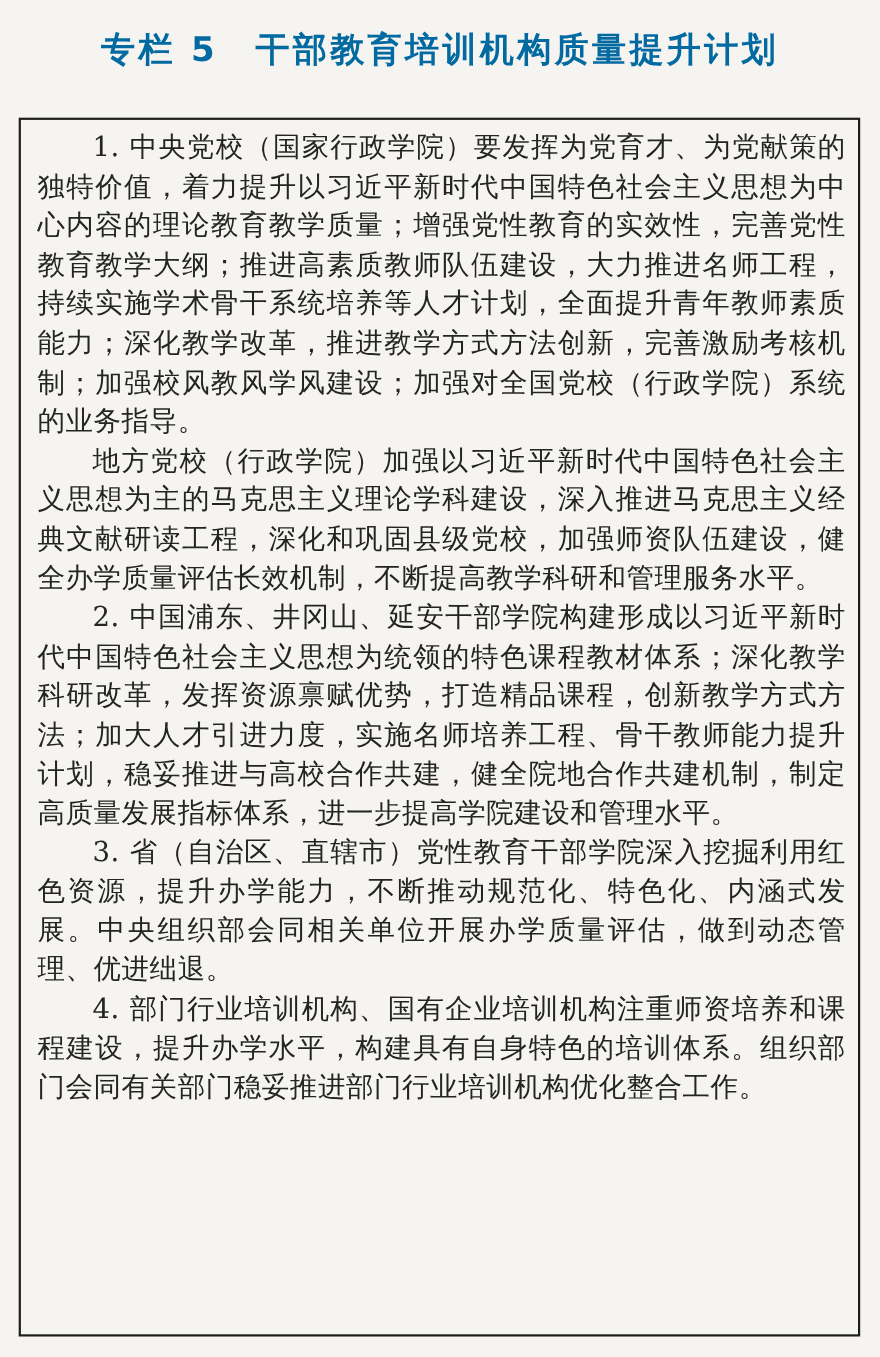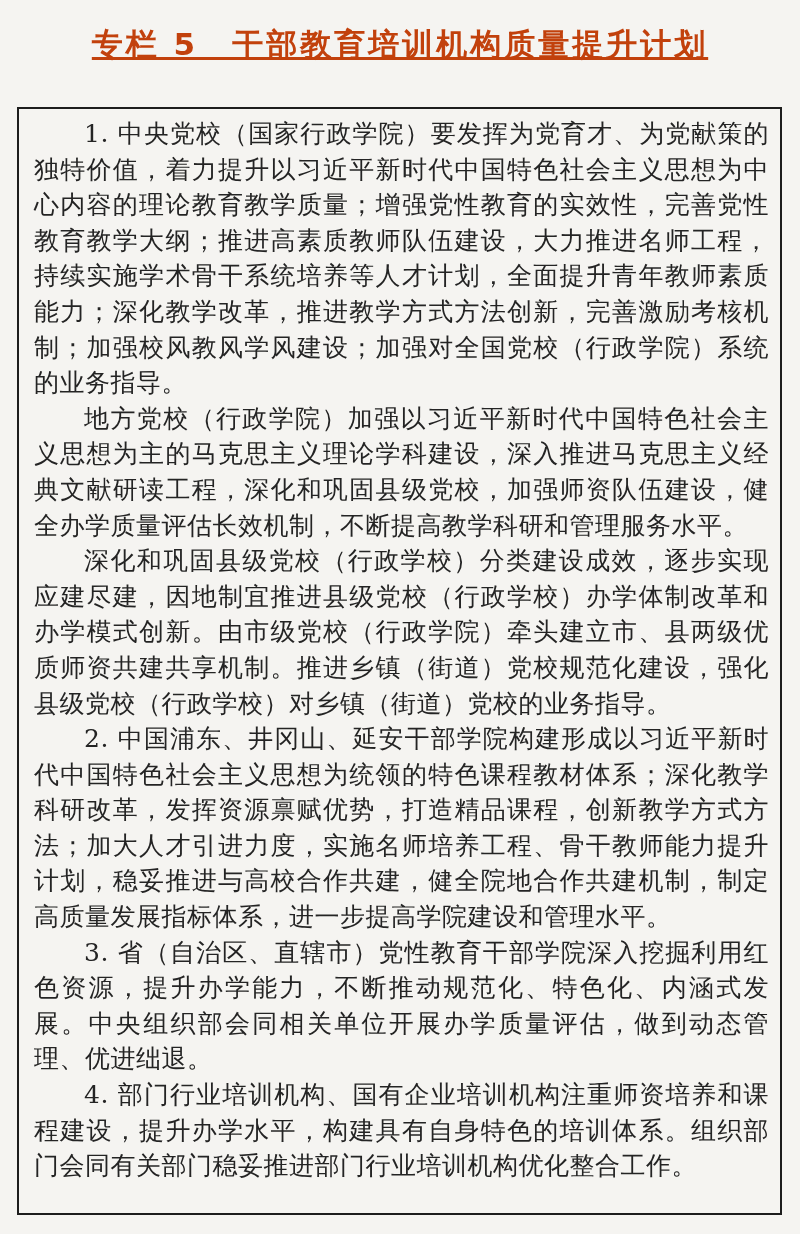--- a/index.html
+++ b/index.html
@@ -14,23 +14,22 @@
     font-family: "DejaVu Sans", sans-serif;
     overflow: hidden;
   }
   .page-title {
     margin: 0;
     padding-top: 24px;
     text-align: center;
     font-size: 31px;
     font-weight: 700;
     letter-spacing: 3px;
-    color: #c2410c;
+    color: #0369a1;
     font-family: "DejaVu Sans", sans-serif;
-    text-decoration: underline;
   }
   .content-box {
     position: absolute;
     left: 17px;
     top: 107px;
     width: 765px;
     height: 1108px;
     box-sizing: border-box;
     border: 2px solid #1d1d1d;
     padding: 7px 11px 6px 15px;
@@ -50,19 +49,18 @@
 </style>
 </head>
 <body>
 
 <div>
   <h1 class="page-title">专栏 5　干部教育培训机构质量提升计划</h1>
 
   <div class="content-box">
     <p>1. 中央党校（国家行政学院）要发挥为党育才、为党献策的独特价值，着力提升以习近平新时代中国特色社会主义思想为中心内容的理论教育教学质量；增强党性教育的实效性，完善党性教育教学大纲；推进高素质教师队伍建设，大力推进名师工程，持续实施学术骨干系统培养等人才计划，全面提升青年教师素质能力；深化教学改革，推进教学方式方法创新，完善激励考核机制；加强校风教风学风建设；加强对全国党校（行政学院）系统的业务指导。</p>
     <p>地方党校（行政学院）加强以习近平新时代中国特色社会主义思想为主的马克思主义理论学科建设，深入推进马克思主义经典文献研读工程，深化和巩固县级党校，加强师资队伍建设，健全办学质量评估长效机制，不断提高教学科研和管理服务水平。</p>
-    <p>深化和巩固县级党校（行政学校）分类建设成效，逐步实现应建尽建，因地制宜推进县级党校（行政学校）办学体制改革和办学模式创新。由市级党校（行政学院）牵头建立市、县两级优质师资共建共享机制。推进乡镇（街道）党校规范化建设，强化县级党校（行政学校）对乡镇（街道）党校的业务指导。</p>
     <p>2. 中国浦东、井冈山、延安干部学院构建形成以习近平新时代中国特色社会主义思想为统领的特色课程教材体系；深化教学科研改革，发挥资源禀赋优势，打造精品课程，创新教学方式方法；加大人才引进力度，实施名师培养工程、骨干教师能力提升计划，稳妥推进与高校合作共建，健全院地合作共建机制，制定高质量发展指标体系，进一步提高学院建设和管理水平。</p>
     <p>3. 省（自治区、直辖市）党性教育干部学院深入挖掘利用红色资源，提升办学能力，不断推动规范化、特色化、内涵式发展。中央组织部会同相关单位开展办学质量评估，做到动态管理、优进绌退。</p>
     <p>4. 部门行业培训机构、国有企业培训机构注重师资培养和课程建设，提升办学水平，构建具有自身特色的培训体系。组织部门会同有关部门稳妥推进部门行业培训机构优化整合工作。</p>
 
   </div>
 </div>
 
 </body></html>

